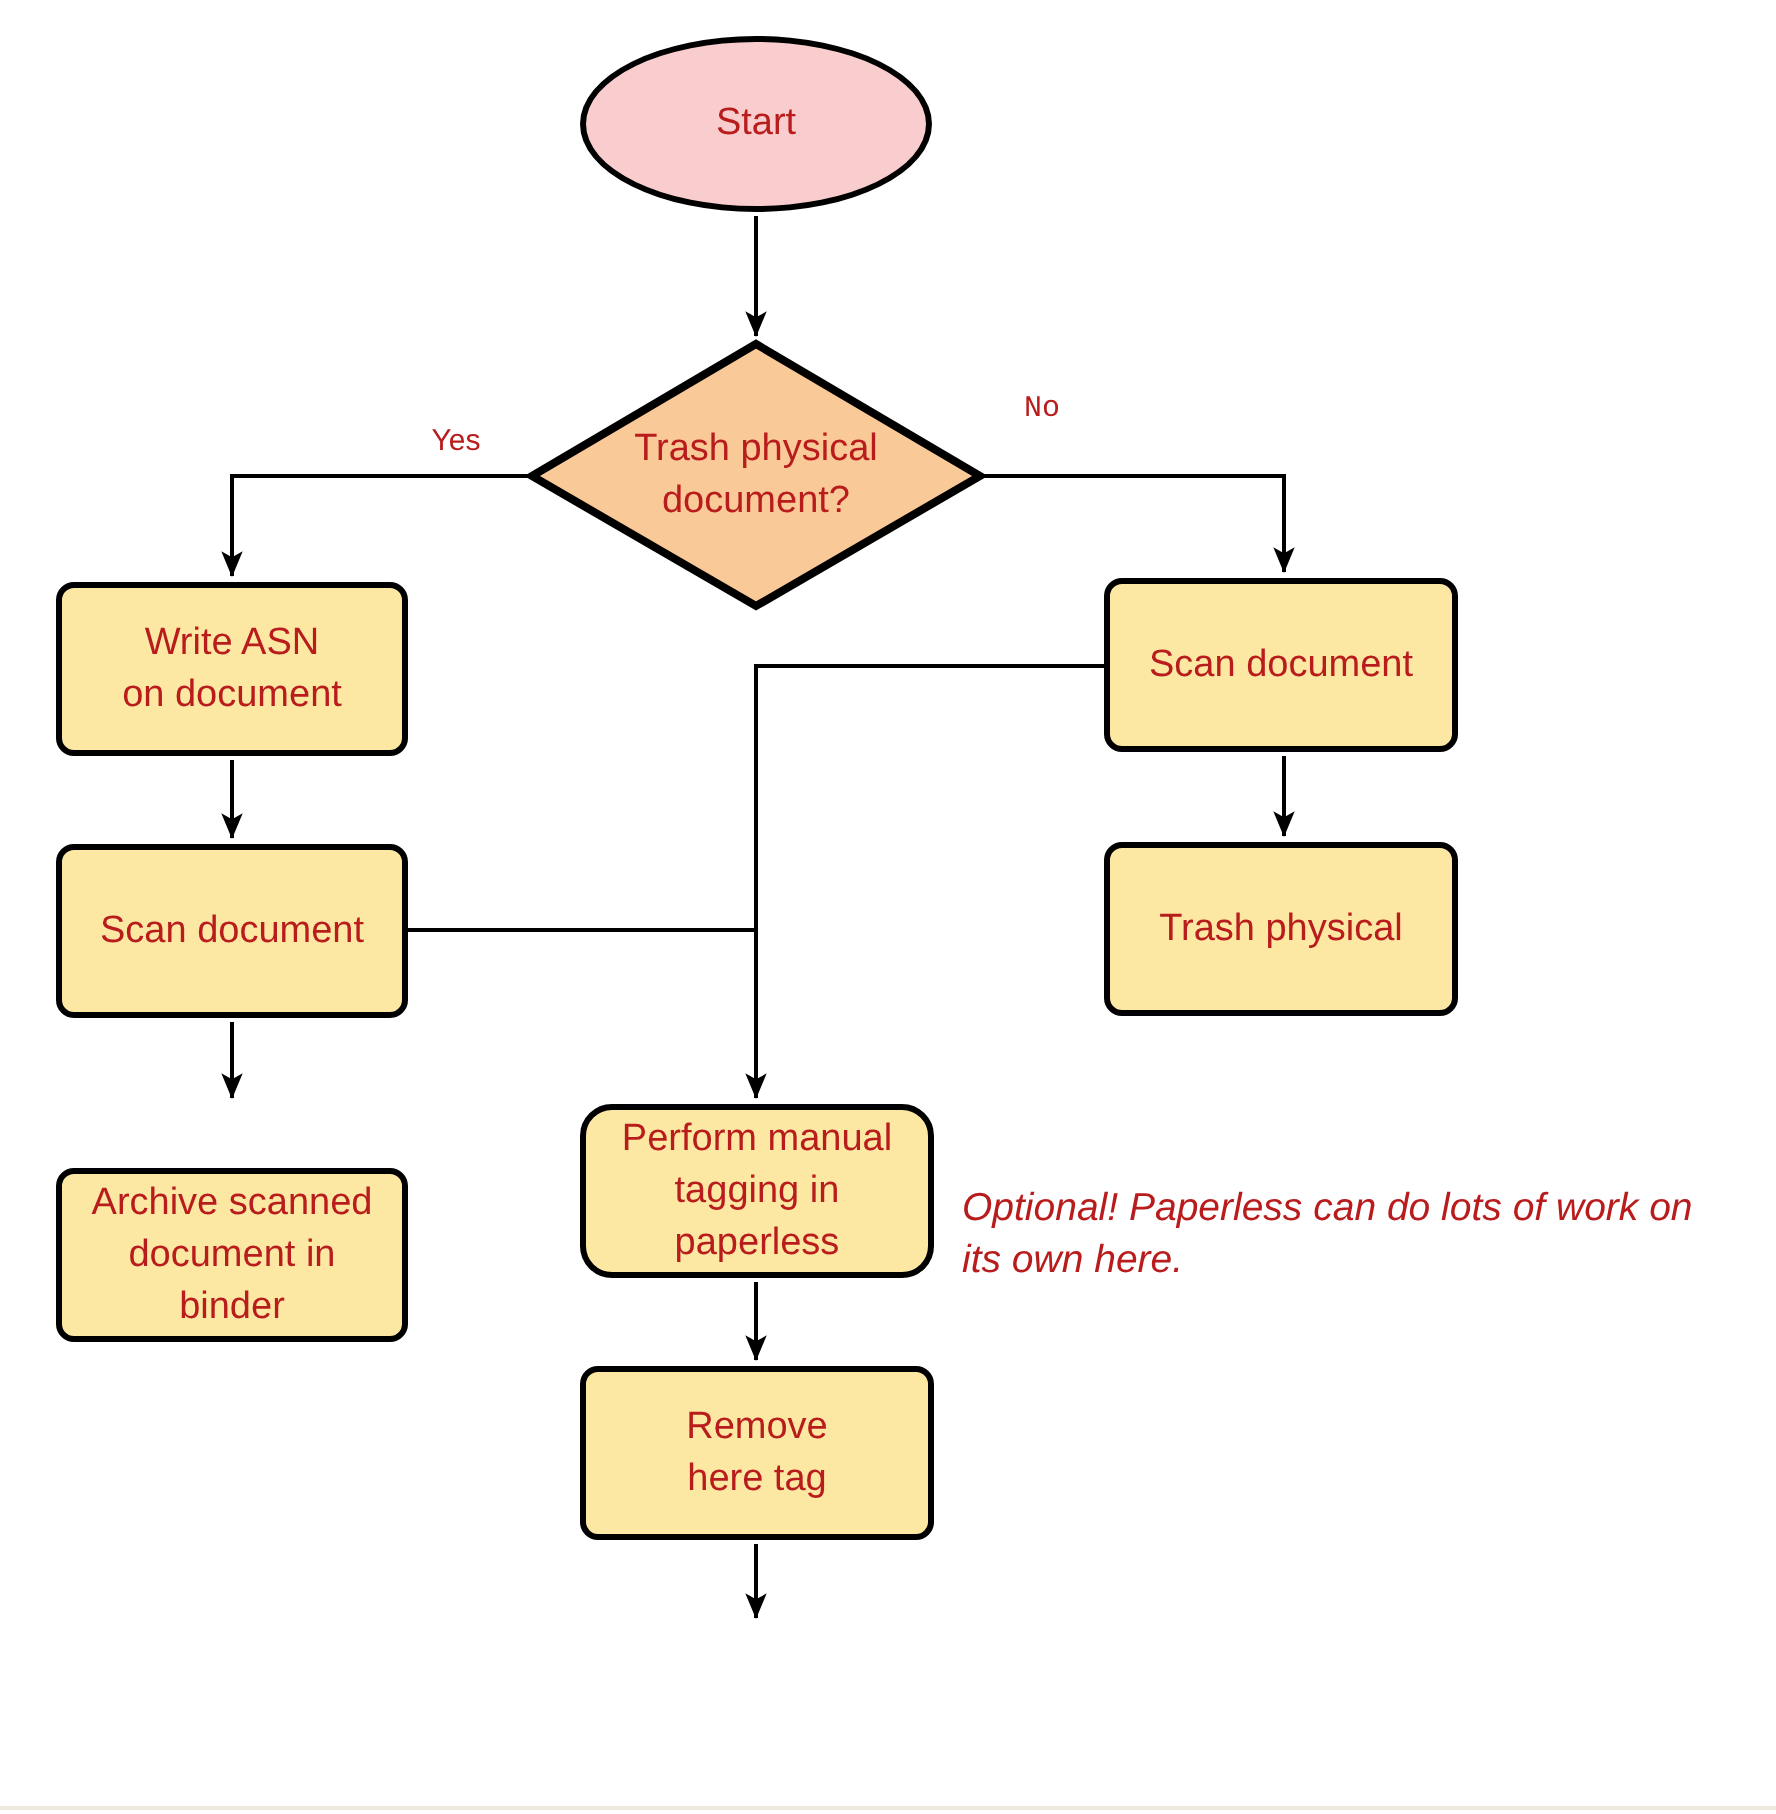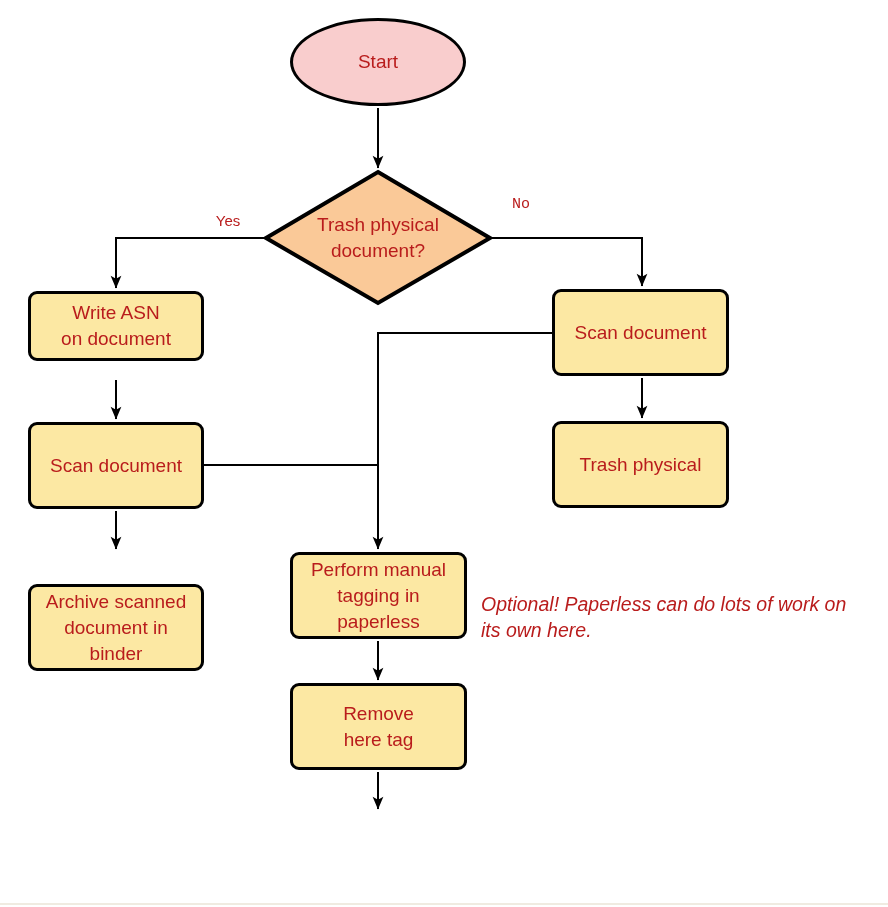--- a/index.html
+++ b/index.html
@@ -81,26 +81,26 @@
     left: 0;
     right: 0;
     top: 903px;
     height: 2px;
     background: var(--footer-line, #F0EBE1);
   }
 
   
   #node-start        { left: 290px; top: 18px;  width: 176px; height: 88px; }
   #node-decision-lbl { left: 288px; top: 194px; width: 180px; height: 88px; }
-  #node-write-asn    { left: 28px;  top: 291px; width: 176px; height: 70px; text-align: center; }
+  #node-write-asn    { left: 28px;  top: 291px; width: 176px; height: 87px; text-align: center; }
   #node-scan-left    { left: 28px;  top: 422px; width: 176px; height: 87px; }
   #node-archive      { left: 28px;  top: 552px; width: 176px; height: 87px; margin-top: 32px; }
   #node-scan-right   { left: 552px; top: 289px; width: 177px; height: 87px; }
   #node-trash        { left: 552px; top: 421px; width: 177px; height: 87px; }
-  #node-tagging      { left: 290px; top: 552px; width: 177px; height: 87px; }
+  #node-tagging      { left: 290px; top: 552px; width: 177px; height: 87px; border-radius: 16px; }
   #node-remove-inbox { left: 290px; top: 683px; width: 177px; height: 87px; }
   #node-end          { left: 289px; top: 812px; width: 178px; height: 89px; }
   #edge-label-yes    { left: 198px; top: 209px; width: 60px;  height: 24px; }
   #edge-label-no     { left: 495px; top: 193px; width: 52px;  height: 24px; font-family: Liberation Mono, monospace; }
 </style>
 </head>
 <body>
 
 <div id="canvas">
 

